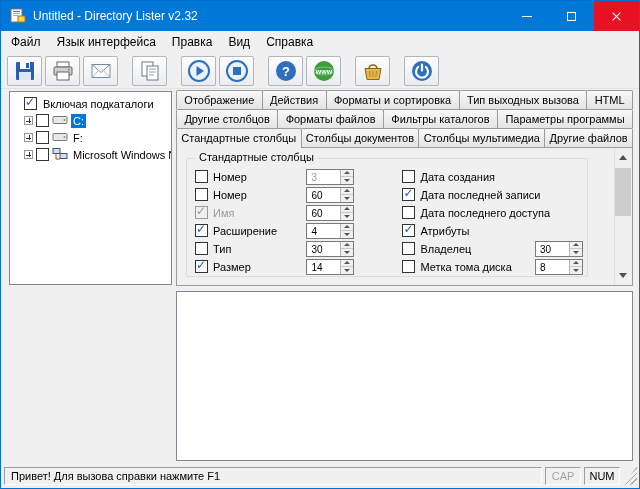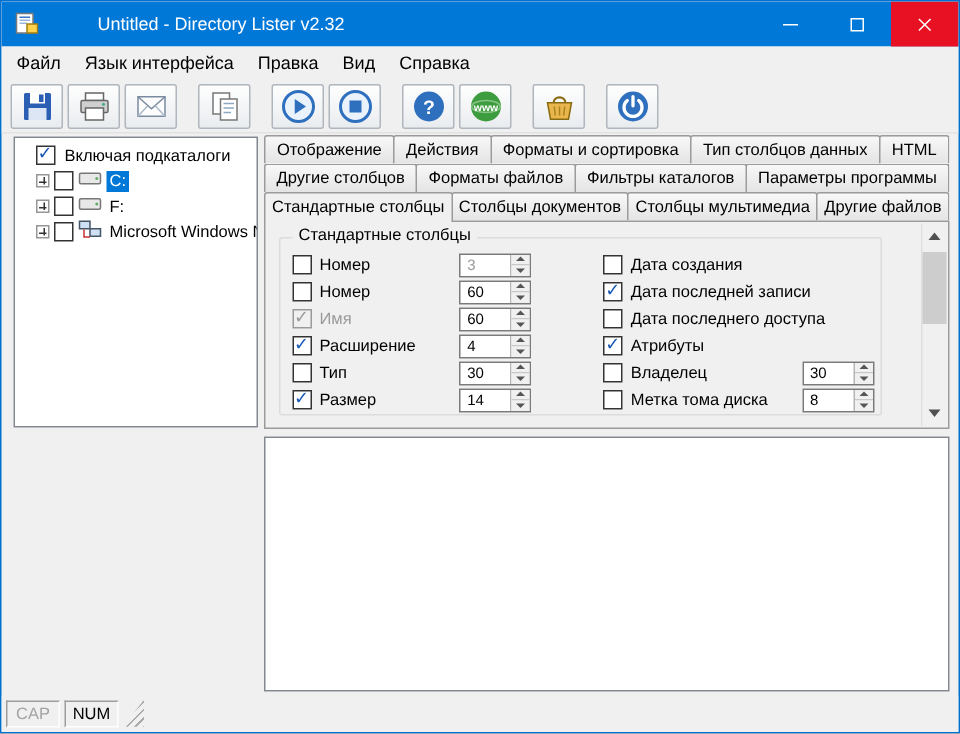--- a/index.html
+++ b/index.html
@@ -6,21 +6,21 @@
   *{box-sizing:border-box;}
   .window{
     width:640px;height:489px;position:relative;margin:0 auto;
     background:#f0f0f0;border:1px solid #0070d0;
     font-family:"Liberation Sans","DejaVu Sans",sans-serif;font-size:12px;color:#000;
     overflow:hidden;
   }
   
   .titlebar{height:30px;background:#0078d7;display:flex;align-items:center;color:#fff;}
   .title-icon{margin:0 7px 0 9px;width:16px;height:16px;flex:none;}
-  .title-text{font-size:12px;white-space:nowrap;flex:1;margin-left:32px;}
+  .title-text{font-size:12px;white-space:nowrap;flex:1;}
   .caption-buttons{display:flex;height:30px;flex:none;}
   .cap-btn{width:45px;height:30px;display:flex;align-items:center;justify-content:center;}
   .cap-btn.close{background:#e81123;}
   .glyph-min{width:10px;height:1px;background:#fff;display:block;}
   .glyph-max{width:9px;height:9px;border:1px solid #fff;display:block;}
   .glyph-close{position:relative;width:11px;height:11px;display:block;}
   .glyph-close::before,.glyph-close::after{content:"";position:absolute;left:5px;top:0;width:1px;height:11px;background:#fff;}
   .glyph-close::before{transform:rotate(45deg);}
   .glyph-close::after{transform:rotate(-45deg);}
   
@@ -259,21 +259,21 @@
         </svg></span>
         <span class="tree-label">Microsoft Windows Network</span>
       </div>
     </div>
 
     <div class="tab-area">
       <div class="tab-row">
         <div class="tab">Отображение</div>
         <div class="tab">Действия</div>
         <div class="tab">Форматы и сортировка</div>
-        <div class="tab">Тип столбцов данных</div>
+        <div class="tab">Тип выходных вызова</div>
         <div class="tab">HTML</div>
       </div>
       <div class="tab-row">
         <div class="tab">Другие столбцов</div>
         <div class="tab">Форматы файлов</div>
         <div class="tab">Фильтры каталогов</div>
         <div class="tab">Параметры программы</div>
       </div>
       <div class="tab-row">
         <div class="tab active">Стандартные столбцы</div>
@@ -403,18 +403,19 @@
           </div>
           <div class="sb-btn dn"></div>
         </div>
       </div>
     </div>
 
     <div class="bottom-panel"></div>
   </div>
 
   <div class="statusbar">
+    <div class="status-msg">Привет! Для вызова справки нажмите F1</div>
     <div class="status-ind dim">CAP</div>
     <div class="status-ind">NUM</div>
     <div class="resize-grip"></div>
   </div>
 
 </div>
 
 </body></html>

